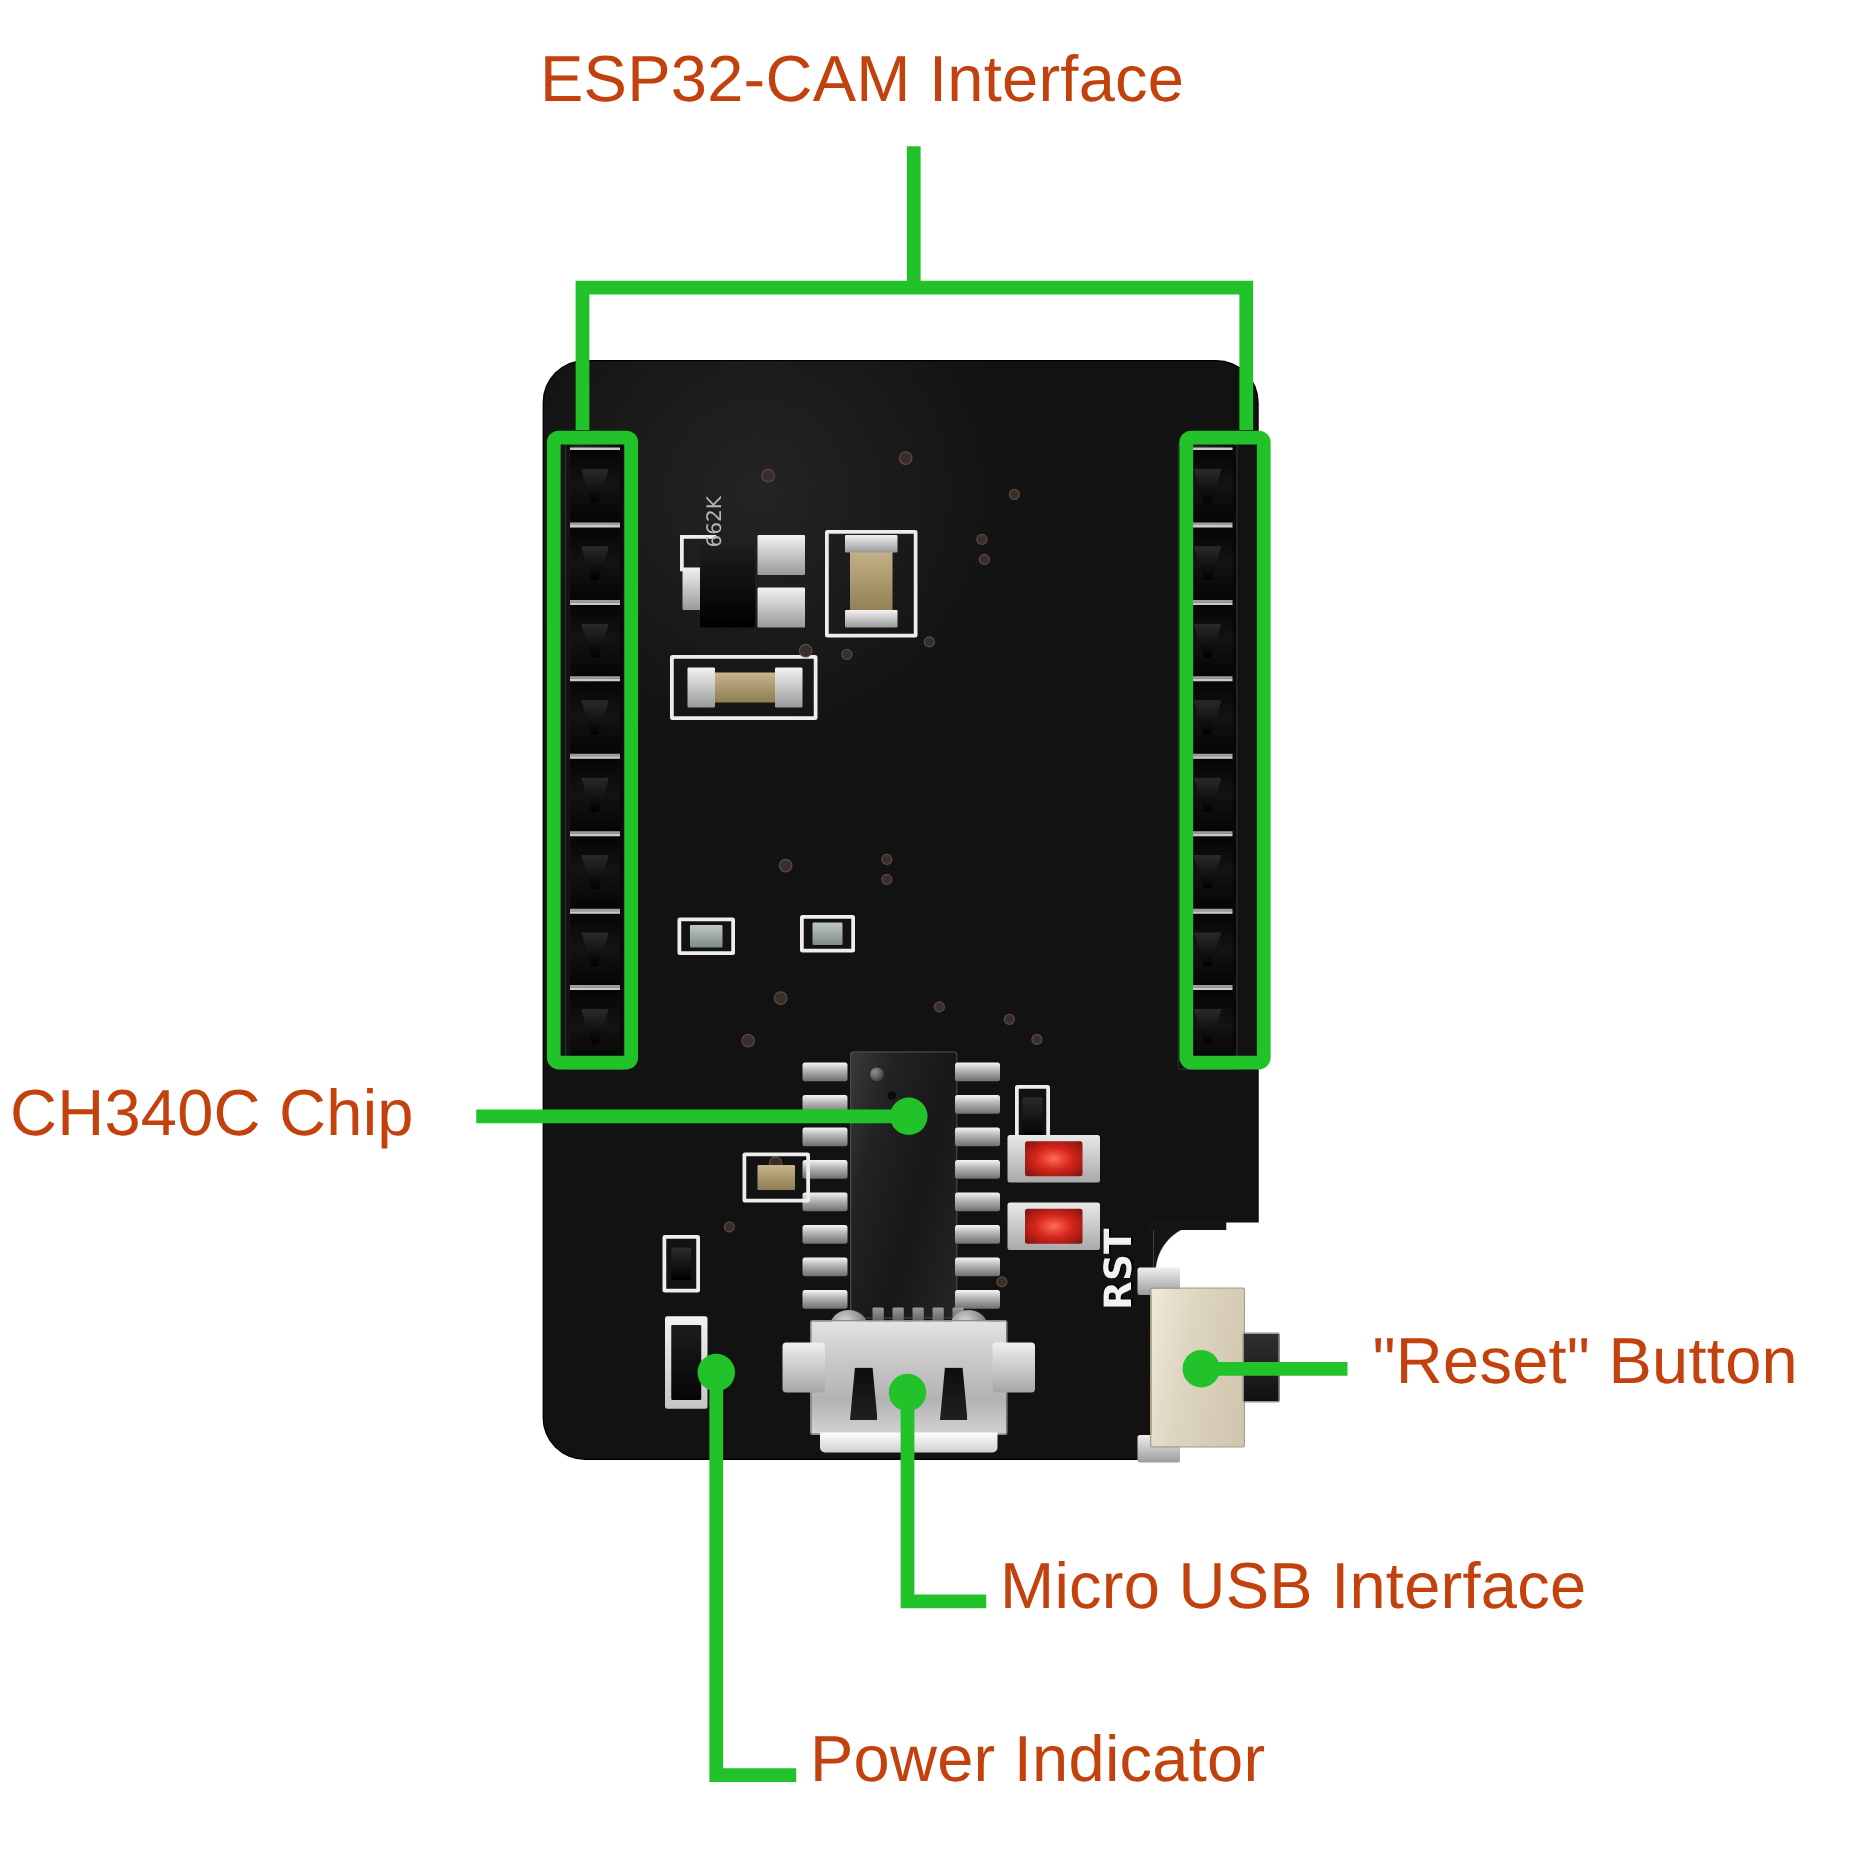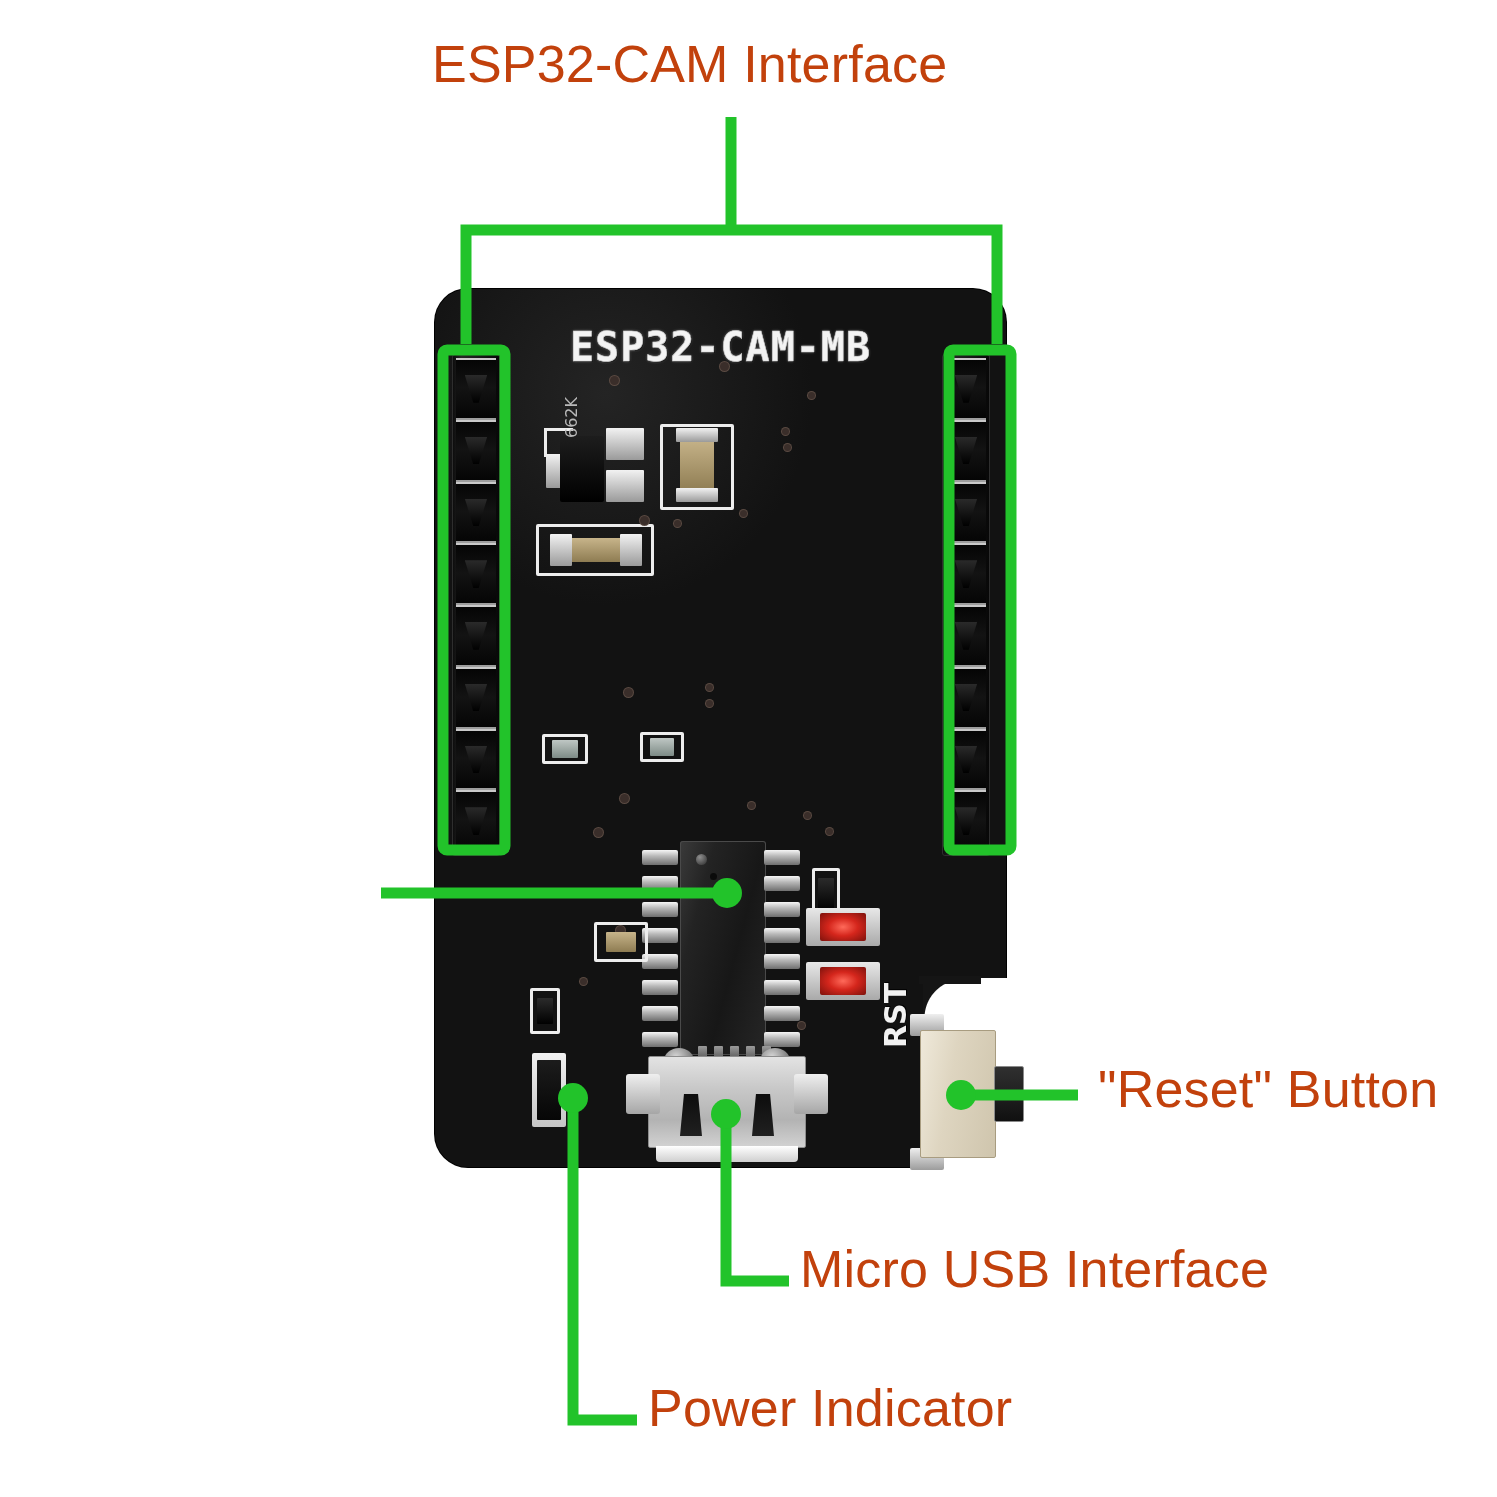--- a/index.html
+++ b/index.html
@@ -206,21 +206,20 @@
 </head>
 <body>
 
 <div id="stage">
 
   <div id="board">
     <div class="pcb-body"></div>
     <div class="pcb-notch"></div>
     <div class="pcb-step"></div>
 
-    <div class="silk-title">ESP32-CAM-MB</div>
     <div class="silk-rst">RST</div>
 
     <div class="hdr" id="hdr-left">
       <div class="pin"></div>
       <div class="pin"></div>
       <div class="pin"></div>
       <div class="pin"></div>
       <div class="pin"></div>
       <div class="pin"></div>
       <div class="pin"></div>
@@ -363,20 +362,21 @@
     </g>
 
     <g>
       <path d="M573 1098 L573 1420 L637 1420" stroke="#22c32a" stroke-width="11" fill="none"></path>
       <circle cx="573" cy="1098" r="15" fill="#22c32a"></circle>
     </g>
   </svg>
 
   <div class="label" id="lbl-esp">ESP32-CAM Interface</div>
 
+  <div class="label" id="lbl-ch340">CH340C Chip</div>
 
   <div class="label" id="lbl-reset">"Reset" Button</div>
 
   <div class="label" id="lbl-power">Power Indicator</div>
 
   <div class="label" id="lbl-usb">Micro USB Interface</div>
 
 </div>
 
 </body></html>

